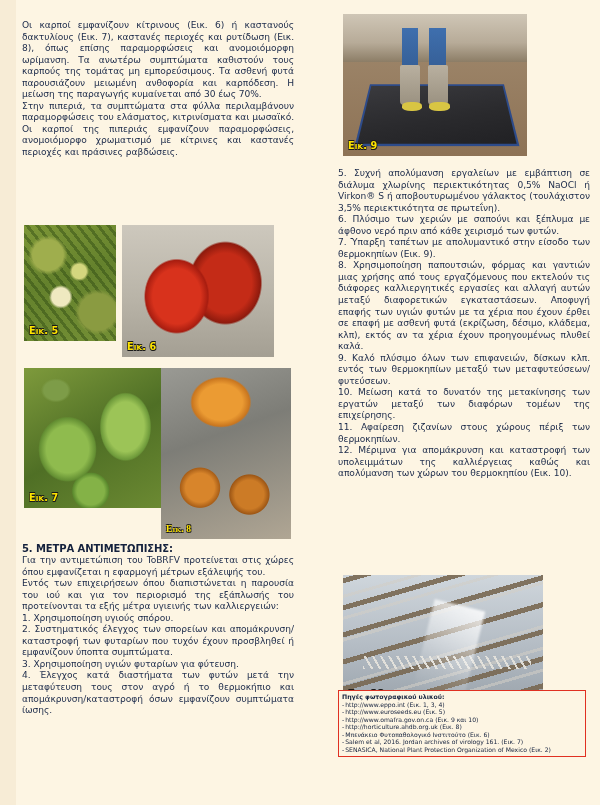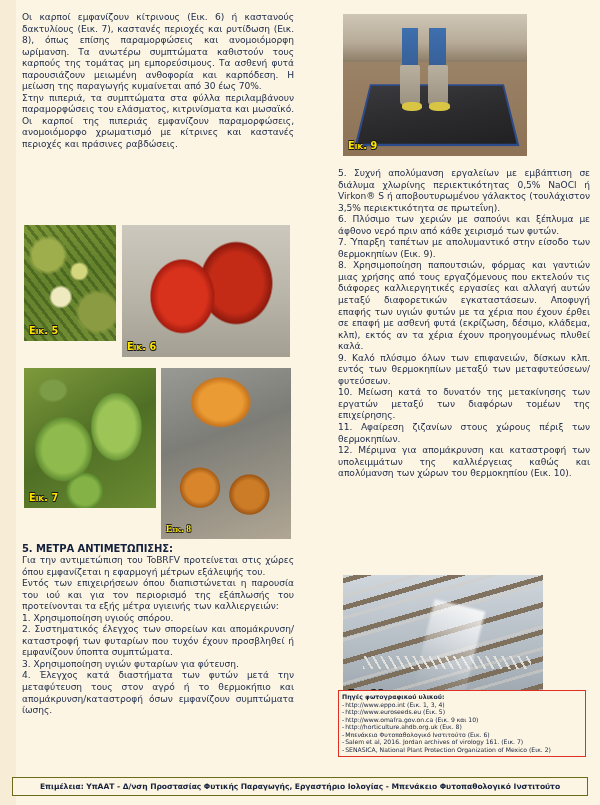--- a/index.html
+++ b/index.html
@@ -16,21 +16,21 @@
   }
   .page {
     position: absolute;
     left: 0; top: 0;
     width: 600px; height: 805px;
     background: linear-gradient(90deg,#f7ecd6 0px,#f7ecd6 16px,#fdf5e3 16px,#fdf5e3 100%);
   }
   .col-left {
     position: absolute;
     left: 22px;
-    top: 12px;
+    top: 20px;
     width: 272px;
   }
   .col-right {
     position: absolute;
     left: 338px;
     top: 10px;
     width: 252px;
   }
 
   
@@ -76,40 +76,41 @@
     background:
       radial-gradient(circle at 40% 62%, #efe9c0 0 10%, rgba(239,233,192,0) 13%),
       radial-gradient(circle at 60% 40%, #d4d67e 0 8%, rgba(0,0,0,0) 11%),
       radial-gradient(circle at 26% 26%, #9fae4d 0 14%, rgba(0,0,0,0) 18%),
       radial-gradient(circle at 80% 75%, #8a9b41 0 16%, rgba(0,0,0,0) 20%),
       repeating-linear-gradient(52deg, rgba(60,88,24,0.55) 0 3px, rgba(122,152,52,0.25) 3px 8px),
       linear-gradient(160deg,#7e9638 0%,#5d7a2a 45%,#718c35 100%);
     text-decoration: underline;
   }
   
-  #fig6 { left: 122px; top: 225px; width: 168px; height: 132px;
+  #fig6 { left: 122px; top: 225px; width: 152px; height: 132px;
     background:
       radial-gradient(ellipse 40px 46px at 36% 54%, #d8321c 0 60%, #a81d10 78%, rgba(0,0,0,0) 82%),
       radial-gradient(ellipse 20px 14px at 30% 46%, #e3b52a 0 55%, rgba(227,181,42,0) 70%),
       radial-gradient(ellipse 13px 10px at 41% 70%, #dcb52f 0 55%, rgba(0,0,0,0) 70%),
       radial-gradient(ellipse 8px 7px at 26% 64%, #d9ad2c 0 55%, rgba(0,0,0,0) 70%),
       radial-gradient(ellipse 44px 50px at 68% 44%, #c42b17 0 60%, #8e1a0d 80%, rgba(0,0,0,0) 84%),
       radial-gradient(ellipse 15px 10px at 63% 34%, #cfa82c 0 55%, rgba(0,0,0,0) 70%),
       radial-gradient(ellipse 11px 8px at 76% 52%, #c8a02a 0 55%, rgba(0,0,0,0) 70%),
       radial-gradient(ellipse 9px 7px at 59% 58%, #c49c28 0 55%, rgba(0,0,0,0) 70%),
       linear-gradient(180deg,#cdc8bd 0%,#b9b4a8 55%,#a49f93 100%);
   }
   
   #fig7 { left: 24px; top: 368px; width: 132px; height: 140px;
     background:
       radial-gradient(ellipse 34px 38px at 30% 58%, #8fbb4e 0 62%, #648f33 82%, rgba(0,0,0,0) 86%),
       radial-gradient(ellipse 30px 40px at 70% 42%, #9cc457 0 62%, #6d993a 82%, rgba(0,0,0,0) 86%),
       radial-gradient(ellipse 22px 22px at 46% 88%, #84b247 0 62%, #5b8a2e 82%, rgba(0,0,0,0) 86%),
       radial-gradient(ellipse 20px 16px at 22% 16%, #7d9c48 0 60%, rgba(0,0,0,0) 75%),
       linear-gradient(150deg,#7e9a3c 0%,#4f6f25 50%,#6d8b33 100%);
+    padding-left: 13px;
   }
   
   #fig8 { left: 161px; top: 368px; width: 130px; height: 171px;
     background:
       radial-gradient(ellipse 36px 30px at 46% 20%, #eb9b33 0 60%, #c9761f 80%, rgba(0,0,0,0) 85%),
       radial-gradient(ellipse 20px 8px at 50% 28%, #d4711c 0 55%, rgba(0,0,0,0) 75%),
       radial-gradient(ellipse 24px 24px at 30% 70%, #d8852b 0 60%, #a95f18 82%, rgba(0,0,0,0) 86%),
       radial-gradient(ellipse 10px 9px at 33% 66%, #e8b84a 0 55%, rgba(0,0,0,0) 72%),
       radial-gradient(ellipse 24px 24px at 68% 74%, #cc7b26 0 60%, #9e5715 82%, rgba(0,0,0,0) 86%),
       radial-gradient(ellipse 9px 8px at 64% 70%, #dfae45 0 55%, rgba(0,0,0,0) 72%),
@@ -288,17 +289,14 @@
       <li>http://www.eppo.int (Εικ. 1, 3, 4)</li>
       <li>http://www.euroseeds.eu  (Εικ. 5)</li>
       <li>http://www.omafra.gov.on.ca (Εικ. 9 και 10)</li>
       <li>http://horticulture.ahdb.org.uk (Εικ. 8)</li>
       <li>Μπενάκειο Φυτοπαθολογικό Ινστιτούτο (Εικ. 6)</li>
       <li>Salem et al, 2016. Jordan archives of virology 161. (Εικ. 7)</li>
       <li>SENASICA, National Plant Protection Organization of Mexico  (Εικ. 2)</li>
     </ul>
   </div>
 
-  <div class="footer">
-    <span>Επιμέλεια: ΥπΑΑΤ - Δ/νση Προστασίας Φυτικής Παραγωγής, Εργαστήριο Ιολογίας - Μπενάκειο Φυτοπαθολογικό Ινστιτούτο</span>
-  </div>
 
 </div>
 
 </body></html>

